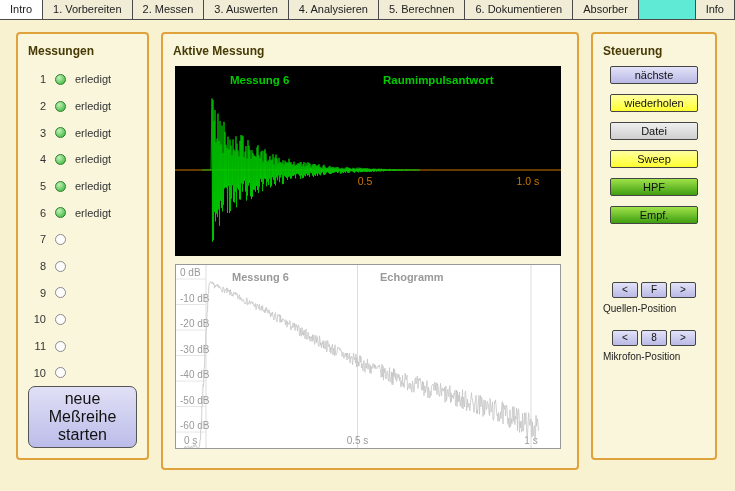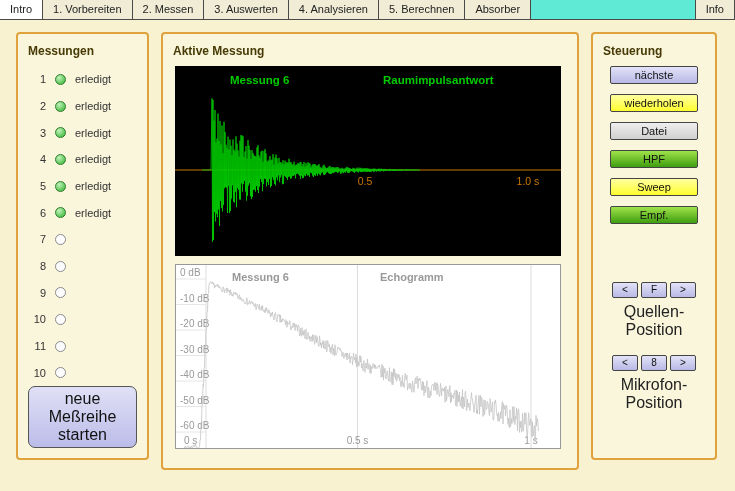--- a/index.html
+++ b/index.html
@@ -38,32 +38,33 @@
   .sbtn{display:block;width:88px;height:18px;margin:4px auto 10px auto;font-family:"Liberation Sans",sans-serif;
         font-size:11px;border:1px solid #444;border-radius:2px;cursor:pointer;color:#111}
   .sbtn.lavender{background:linear-gradient(#e2e2f8,#b9b9e6)}
   .sbtn.yellow{background:linear-gradient(#ffffa0,#ffff2e)}
   .sbtn.gray{background:linear-gradient(#efefef,#cfcfcf)}
   .sbtn.green{background:linear-gradient(#9fe24a,#3f9e10)}
   .posgroup{display:flex;justify-content:center;gap:3px}
   .posgroup.first{margin-top:58px}
   .pbtn{width:26px;height:16px;font-family:"Liberation Sans",sans-serif;font-size:10px;line-height:12px;
         background:linear-gradient(#e2e2f8,#b9b9e6);border:1px solid #444;border-radius:2px;cursor:pointer;color:#111}
-  .poslabel{text-align:center;font-size:16px;margin:5px 0 16px 0;color:#222}
+  .poslabel{text-align:left;font-size:10px;margin:5px 0 16px 0;color:#222}
 </style>
 </head>
 <body>
 
 <div class="tabbar">
   <div class="tab active">Intro</div>
   <div class="tab">1. Vorbereiten</div>
   <div class="tab">2. Messen</div>
   <div class="tab">3. Auswerten</div>
   <div class="tab">4. Analysieren</div>
   <div class="tab">5. Berechnen</div>
+  <div class="tab">6. Dokumentieren</div>
   <div class="tab">Absorber</div>
   <div class="tab tab-right">Info</div>
 </div>
 
 <div class="main">
 
   <div class="panel panel-messungen">
     <div class="panel-title">Messungen</div>
 
     <div class="mrow">
@@ -166,22 +167,22 @@
         <path d="M8,183.0 L8.5,183.0 L9,181.2 L9.5,181.5 L10,183.0 L10.5,182.3 L11,181.7 L11.5,182.0 L12,180.9 L12.5,181.7 L13,183.0 L13.5,182.9 L14,182.1 L14.5,183.0 L15,181.2 L15.5,181.3 L16,183.0 L16.5,183.0 L17,182.0 L17.5,179.9 L18,181.7 L18.5,181.6 L19,179.6 L19.5,178.8 L20,181.8 L20.5,181.5 L21,183.0 L21.5,183.0 L22,183.0 L22.5,183.0 L23,182.8 L23.5,181.5 L24,174.8 L24.5,174.8 L25,157.5 L25.5,157.4 L26,139.8 L26.5,139.8 L27,119.6 L27.5,121.1 L28,103.2 L28.5,102.0 L29,84.6 L29.5,85.3 L30,65.5 L30.5,64.9 L31,47.6 L31.5,46.9 L32,29.1 L32.5,28.4 L33,20.1 L33.5,18.0 L34,17.8 L34.5,16.6 L35,16.6 L35.5,17.2 L36,19.0 L36.5,17.0 L37,17.4 L37.5,19.6 L38,18.6 L38.5,23.1 L39,20.7 L39.5,21.8 L40,20.0 L40.5,21.0 L41,20.3 L41.5,19.0 L42,21.8 L42.5,20.3 L43,23.0 L43.5,21.8 L44,21.7 L44.5,22.8 L45,24.7 L45.5,25.1 L46,26.9 L46.5,26.9 L47,21.8 L47.5,22.5 L48,24.2 L48.5,27.9 L49,24.7 L49.5,24.8 L50,24.6 L50.5,22.8 L51,27.8 L51.5,23.3 L52,25.9 L52.5,24.9 L53,26.6 L53.5,25.2 L54,30.2 L54.5,24.6 L55,28.3 L55.5,27.9 L56,31.1 L56.5,29.5 L57,31.2 L57.5,27.2 L58,27.4 L58.5,28.2 L59,29.2 L59.5,27.0 L60,30.1 L60.5,29.2 L61,28.2 L61.5,31.4 L62,33.7 L62.5,31.2 L63,30.2 L63.5,29.8 L64,35.0 L64.5,32.4 L65,33.5 L65.5,33.2 L66,36.2 L66.5,35.7 L67,34.8 L67.5,34.5 L68,37.3 L68.5,38.5 L69,37.8 L69.5,38.9 L70,38.9 L70.5,33.1 L71,32.8 L71.5,39.8 L72,39.5 L72.5,37.7 L73,37.5 L73.5,35.7 L74,39.1 L74.5,39.1 L75,36.3 L75.5,36.9 L76,36.7 L76.5,38.9 L77,37.3 L77.5,40.3 L78,39.7 L78.5,41.8 L79,40.5 L79.5,38.5 L80,44.7 L80.5,43.3 L81,39.1 L81.5,39.1 L82,40.1 L82.5,42.9 L83,44.1 L83.5,39.4 L84,45.5 L84.5,44.6 L85,44.2 L85.5,41.2 L86,45.4 L86.5,40.5 L87,44.6 L87.5,45.6 L88,47.0 L88.5,45.3 L89,48.0 L89.5,42.9 L90,46.1 L90.5,42.5 L91,44.3 L91.5,47.3 L92,48.4 L92.5,46.1 L93,44.6 L93.5,48.0 L94,47.6 L94.5,52.0 L95,47.8 L95.5,50.5 L96,49.1 L96.5,46.9 L97,51.7 L97.5,52.6 L98,55.0 L98.5,49.5 L99,49.6 L99.5,47.5 L100,54.1 L100.5,54.6 L101,57.0 L101.5,50.9 L102,49.4 L102.5,50.8 L103,50.9 L103.5,49.6 L104,57.3 L104.5,50.0 L105,57.3 L105.5,54.8 L106,56.8 L106.5,53.7 L107,53.8 L107.5,55.1 L108,54.7 L108.5,55.7 L109,56.5 L109.5,59.8 L110,54.7 L110.5,58.2 L111,62.3 L111.5,56.4 L112,59.6 L112.5,58.6 L113,59.2 L113.5,55.8 L114,55.7 L114.5,63.9 L115,65.0 L115.5,63.1 L116,61.2 L116.5,62.6 L117,57.8 L117.5,58.3 L118,62.3 L118.5,58.3 L119,65.5 L119.5,63.3 L120,59.2 L120.5,61.9 L121,61.2 L121.5,66.1 L122,60.5 L122.5,59.8 L123,61.8 L123.5,70.9 L124,69.7 L124.5,63.3 L125,70.9 L125.5,71.2 L126,62.6 L126.5,69.7 L127,66.8 L127.5,70.4 L128,65.0 L128.5,65.9 L129,73.8 L129.5,69.5 L130,64.0 L130.5,74.1 L131,74.7 L131.5,71.4 L132,67.3 L132.5,68.4 L133,73.7 L133.5,71.2 L134,76.2 L134.5,71.9 L135,73.0 L135.5,71.7 L136,76.7 L136.5,69.6 L137,75.7 L137.5,71.1 L138,70.0 L138.5,79.4 L139,78.2 L139.5,71.9 L140,70.4 L140.5,77.6 L141,71.5 L141.5,73.9 L142,78.3 L142.5,81.0 L143,81.5 L143.5,70.8 L144,74.9 L144.5,80.2 L145,77.6 L145.5,83.0 L146,78.1 L146.5,79.2 L147,75.4 L147.5,83.1 L148,76.4 L148.5,83.5 L149,83.2 L149.5,83.7 L150,75.7 L150.5,86.4 L151,86.9 L151.5,75.5 L152,76.2 L152.5,81.8 L153,81.2 L153.5,79.5 L154,86.9 L154.5,82.4 L155,88.6 L155.5,82.0 L156,80.8 L156.5,79.2 L157,89.8 L157.5,83.3 L158,86.4 L158.5,90.6 L159,79.8 L159.5,88.3 L160,90.3 L160.5,88.7 L161,88.3 L161.5,82.4 L162,82.5 L162.5,82.0 L163,83.7 L163.5,84.6 L164,83.0 L164.5,86.0 L165,85.6 L165.5,85.8 L166,91.5 L166.5,90.2 L167,87.2 L167.5,91.7 L168,93.4 L168.5,89.9 L169,89.0 L169.5,88.0 L170,91.9 L170.5,88.0 L171,95.0 L171.5,88.1 L172,91.6 L172.5,92.7 L173,93.9 L173.5,88.0 L174,98.1 L174.5,92.1 L175,92.8 L175.5,91.1 L176,92.0 L176.5,99.8 L177,95.5 L177.5,88.0 L178,91.8 L178.5,94.6 L179,92.5 L179.5,97.9 L180,88.9 L180.5,102.1 L181,92.4 L181.5,97.0 L182,100.7 L182.5,96.8 L183,101.2 L183.5,92.0 L184,90.3 L184.5,97.1 L185,91.5 L185.5,103.0 L186,98.8 L186.5,103.4 L187,105.8 L187.5,96.0 L188,95.5 L188.5,103.7 L189,107.3 L189.5,100.2 L190,97.9 L190.5,103.2 L191,100.3 L191.5,94.1 L192,104.4 L192.5,100.5 L193,98.7 L193.5,104.7 L194,108.2 L194.5,100.1 L195,108.4 L195.5,101.8 L196,103.7 L196.5,100.3 L197,98.5 L197.5,99.7 L198,102.7 L198.5,99.5 L199,103.9 L199.5,100.3 L200,102.9 L200.5,102.9 L201,103.6 L201.5,102.4 L202,101.4 L202.5,102.0 L203,100.0 L203.5,100.2 L204,103.6 L204.5,104.3 L205,112.4 L205.5,110.7 L206,99.2 L206.5,112.0 L207,101.0 L207.5,115.1 L208,104.0 L208.5,107.7 L209,103.1 L209.5,112.1 L210,114.0 L210.5,111.6 L211,105.9 L211.5,106.8 L212,112.4 L212.5,116.0 L213,113.1 L213.5,102.7 L214,117.1 L214.5,116.2 L215,114.9 L215.5,106.9 L216,119.5 L216.5,107.6 L217,119.8 L217.5,103.5 L218,111.8 L218.5,104.0 L219,110.4 L219.5,114.2 L220,108.1 L220.5,116.5 L221,115.3 L221.5,110.3 L222,108.9 L222.5,112.7 L223,109.7 L223.5,115.8 L224,112.2 L224.5,118.5 L225,122.0 L225.5,116.2 L226,119.6 L226.5,110.3 L227,121.1 L227.5,118.3 L228,122.6 L228.5,118.5 L229,108.3 L229.5,109.1 L230,114.8 L230.5,112.2 L231,110.2 L231.5,125.2 L232,122.4 L232.5,122.2 L233,118.9 L233.5,118.0 L234,123.9 L234.5,118.5 L235,120.4 L235.5,126.8 L236,127.2 L236.5,116.0 L237,120.1 L237.5,122.3 L238,127.3 L238.5,120.2 L239,114.4 L239.5,112.8 L240,119.0 L240.5,115.7 L241,111.2 L241.5,111.6 L242,123.5 L242.5,113.7 L243,114.9 L243.5,115.2 L244,113.0 L244.5,117.5 L245,117.6 L245.5,124.7 L246,125.4 L246.5,116.2 L247,125.0 L247.5,117.2 L248,130.6 L248.5,121.0 L249,121.2 L249.5,127.6 L250,123.8 L250.5,120.0 L251,115.7 L251.5,127.1 L252,132.9 L252.5,122.2 L253,124.4 L253.5,132.7 L254,132.9 L254.5,126.2 L255,130.7 L255.5,121.2 L256,120.5 L256.5,119.2 L257,120.0 L257.5,119.9 L258,125.5 L258.5,117.3 L259,117.9 L259.5,125.4 L260,117.5 L260.5,118.0 L261,129.7 L261.5,118.5 L262,121.1 L262.5,127.0 L263,129.2 L263.5,131.5 L264,127.6 L264.5,118.4 L265,123.2 L265.5,130.9 L266,122.9 L266.5,123.2 L267,125.8 L267.5,124.0 L268,126.3 L268.5,122.3 L269,137.4 L269.5,123.2 L270,121.0 L270.5,135.8 L271,131.6 L271.5,124.9 L272,124.4 L272.5,129.8 L273,131.8 L273.5,121.3 L274,120.6 L274.5,137.8 L275,127.7 L275.5,136.4 L276,129.8 L276.5,131.9 L277,130.7 L277.5,133.5 L278,128.2 L278.5,129.7 L279,125.2 L279.5,140.5 L280,138.9 L280.5,125.0 L281,141.7 L281.5,126.3 L282,137.0 L282.5,130.2 L283,136.7 L283.5,127.0 L284,139.7 L284.5,141.2 L285,134.8 L285.5,131.8 L286,142.8 L286.5,124.5 L287,144.0 L287.5,132.1 L288,134.8 L288.5,142.0 L289,128.9 L289.5,126.2 L290,132.0 L290.5,145.7 L291,142.8 L291.5,134.2 L292,142.3 L292.5,140.6 L293,138.1 L293.5,143.8 L294,145.6 L294.5,137.5 L295,133.3 L295.5,127.6 L296,134.3 L296.5,134.2 L297,138.7 L297.5,141.2 L298,147.4 L298.5,142.2 L299,137.1 L299.5,136.1 L300,130.3 L300.5,148.4 L301,144.8 L301.5,148.8 L302,139.9 L302.5,135.0 L303,130.4 L303.5,149.3 L304,134.4 L304.5,130.3 L305,141.9 L305.5,132.2 L306,133.5 L306.5,141.9 L307,151.5 L307.5,147.2 L308,134.8 L308.5,149.8 L309,145.1 L309.5,135.5 L310,138.4 L310.5,144.5 L311,142.6 L311.5,136.5 L312,138.7 L312.5,139.4 L313,148.4 L313.5,150.7 L314,133.6 L314.5,136.4 L315,147.3 L315.5,144.4 L316,141.9 L316.5,136.9 L317,154.3 L317.5,155.3 L318,150.9 L318.5,136.4 L319,138.1 L319.5,134.9 L320,139.4 L320.5,147.2 L321,150.5 L321.5,149.4 L322,156.4 L322.5,147.5 L323,154.4 L323.5,156.3 L324,151.5 L324.5,146.9 L325,153.7 L325.5,144.9 L326,137.9 L326.5,136.6 L327,158.9 L327.5,138.7 L328,141.2 L328.5,144.2 L329,140.6 L329.5,150.8 L330,143.1 L330.5,140.0 L331,142.5 L331.5,154.2 L332,159.5 L332.5,153.0 L333,161.8 L333.5,162.7 L334,144.8 L334.5,161.6 L335,158.9 L335.5,153.7 L336,158.7 L336.5,141.8 L337,147.8 L337.5,156.4 L338,141.5 L338.5,157.6 L339,159.7 L339.5,151.4 L340,154.0 L340.5,142.9 L341,146.8 L341.5,165.7 L342,145.8 L342.5,143.7 L343,148.0 L343.5,167.4 L344,156.7 L344.5,162.7 L345,156.0 L345.5,167.2 L346,165.2 L346.5,148.3 L347,166.2 L347.5,165.9 L348,156.1 L348.5,147.8 L349,159.4 L349.5,148.4 L350,147.7 L350.5,162.3 L351,171.4 L351.5,170.6 L352,160.3 L352.5,147.8 L353,150.5 L353.5,160.4 L354,159.9 L354.5,154.9 L355,153.9 L355.5,163.3 L356,172.1 L356.5,156.8 L357,170.3 L357.5,170.8 L358,162.3 L358.5,160.5 L359,175.3 L359.5,169.0 L360,150.4 L360.5,161.0 L361,156.1 L361.5,153.6 L362,159.4 L362.5,165.9" fill="none" stroke="#c4c4c4" stroke-width="0.8"></path>
       </svg>
   </div>
 
   <div class="panel panel-steuerung">
     <div class="panel-title">Steuerung</div>
 
     <button class="sbtn lavender">nächste</button>
     <button class="sbtn yellow">wiederholen</button>
     <button class="sbtn gray">Datei</button>
+    <button class="sbtn yellow">Sweep</button>
     <button class="sbtn green">HPF</button>
-    <button class="sbtn yellow">Sweep</button>
     <button class="sbtn green">Empf.</button>
 
     <div class="posgroup first">
       <button class="pbtn">&lt;</button>
       <button class="pbtn">F</button>
       <button class="pbtn">&gt;</button>
     </div>
     <div class="poslabel">Quellen-Position</div>
 
     <div class="posgroup">

